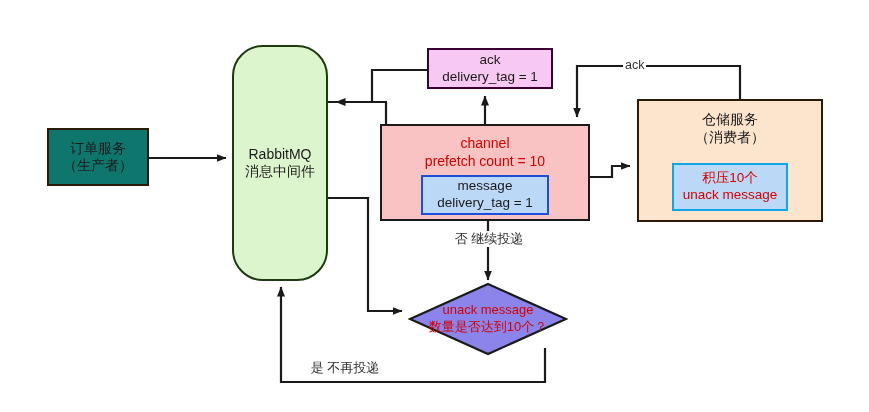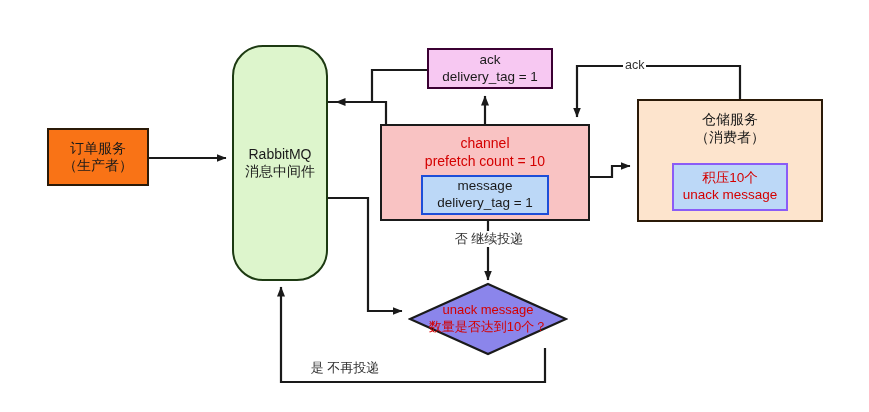--- a/index.html
+++ b/index.html
@@ -28,21 +28,21 @@
     text-align: center;
     line-height: 1.25;
     font-size: 14px;
     color: #1a1a1a;
   }
   .node .line { display: block; white-space: nowrap; }
 
   
   #producer-node {
     left: 47px; top: 128px; width: 102px; height: 58px;
-    background: #f97316;
+    background: #0f766e;
     border-color: #2b1a08;
     text-align: right;
   }
   #broker-node {
     left: 232px; top: 45px; width: 96px; height: 236px;
     background: #ddf5cc;
     border-color: #1d3a12;
     border-radius: 31px;
   }
   #ack-node {
@@ -80,21 +80,21 @@
     justify-content: flex-start;
     padding-top: 10px;
     text-align: right;
   }
   #unack-node {
     position: absolute;
     left: 50%; transform: translateX(-50%);
     top: 62px;
     width: 116px; height: 48px;
     background: #bcd8f7;
-    border: 2px solid #8b5cf6;
+    border: 2px solid #0ea5e9;
     color: #d40000;
     box-sizing: border-box;
     display: flex; flex-direction: column;
     align-items: center; justify-content: center;
     font-size: 13.5px; line-height: 1.25;
   }
 
   
   #decision-node {
     position: absolute;

